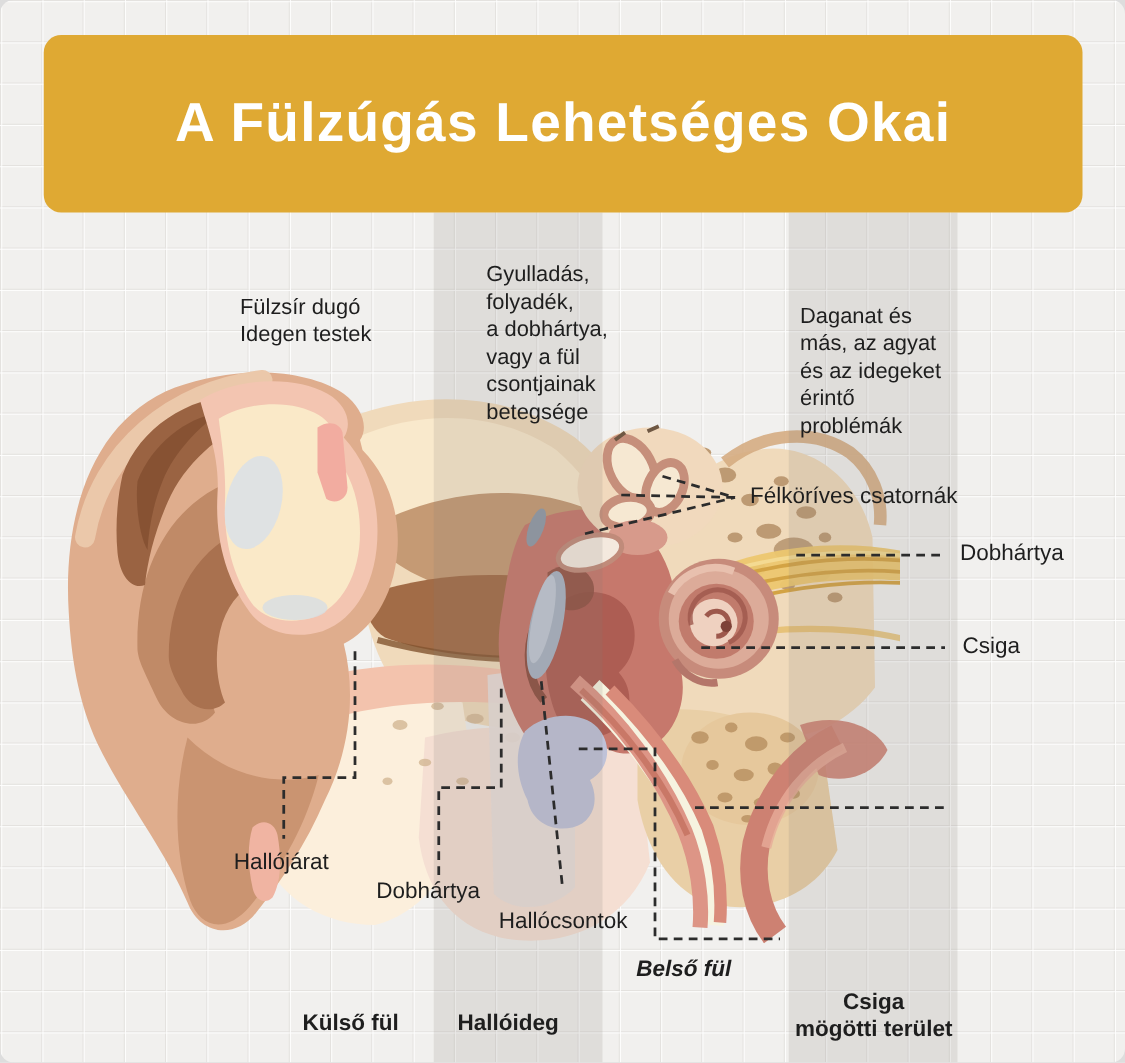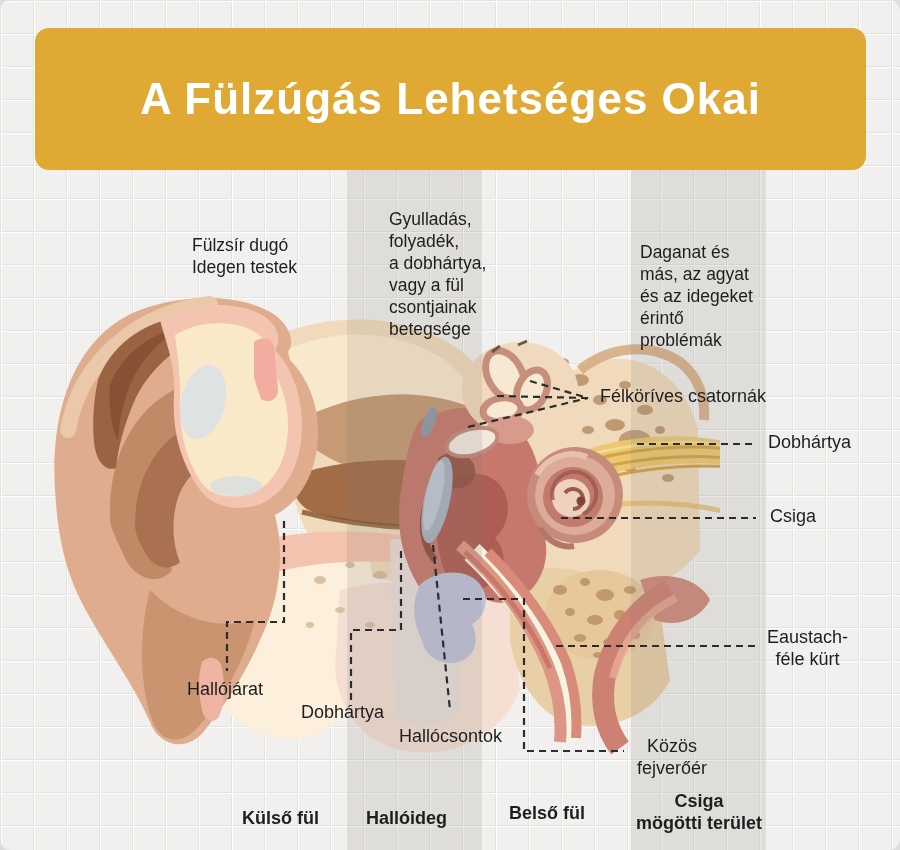--- a/index.html
+++ b/index.html
@@ -211,27 +211,23 @@
 betegsége</div>
   <div class="note" style="left:640px;top:241px;">Daganat és
 más, az agyat
 és az idegeket
 érintő
 problémák</div>
 
   <div class="lbl" style="left:600px;top:385px;">Félköríves csatornák</div>
   <div class="lbl" style="left:768px;top:431px;">Dobhártya</div>
   <div class="lbl" style="left:770px;top:505px;">Csiga</div>
-  <div class="lbl" style="left:767px;top:626px;">Eaustach-
-féle kürt</div>
   <div class="lbl" style="left:187px;top:678px;">Hallójárat</div>
   <div class="lbl" style="left:301px;top:701px;">Dobhártya</div>
   <div class="lbl" style="left:399px;top:725px;">Hallócsontok</div>
-  <div class="lbl" style="left:637px;top:735px;">Közös
-fejverőér</div>
 
   <div class="lbl bold" style="left:242px;top:807px;">Külső fül</div>
   <div class="lbl bold" style="left:366px;top:807px;">Hallóideg</div>
-  <div class="lbl bold" style="left:509px;top:802px;">Belső fül</div>
+  <div class="lbl bold" style="left:509px;top:764px;font-style:italic;">Belső fül</div>
   <div class="lbl bold" style="left:636px;top:790px;">Csiga
 mögötti terület</div>
 
 </div>
 
 </body></html>

